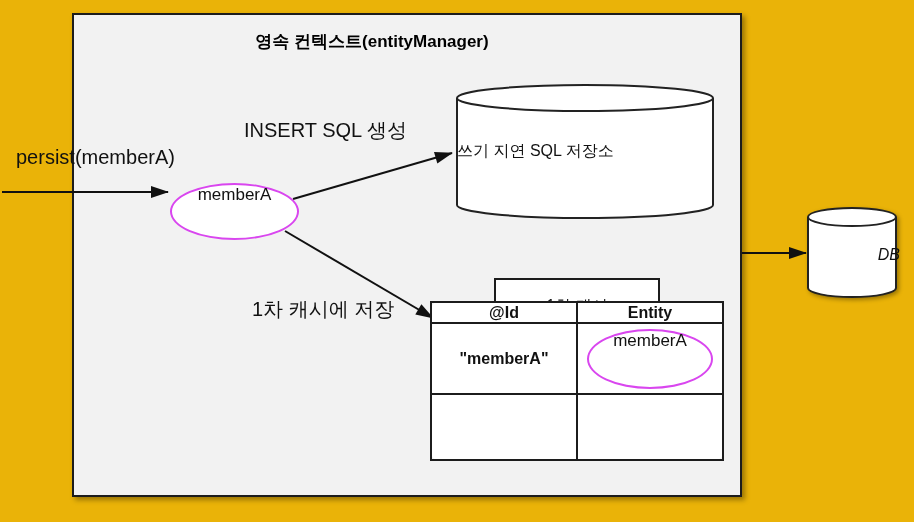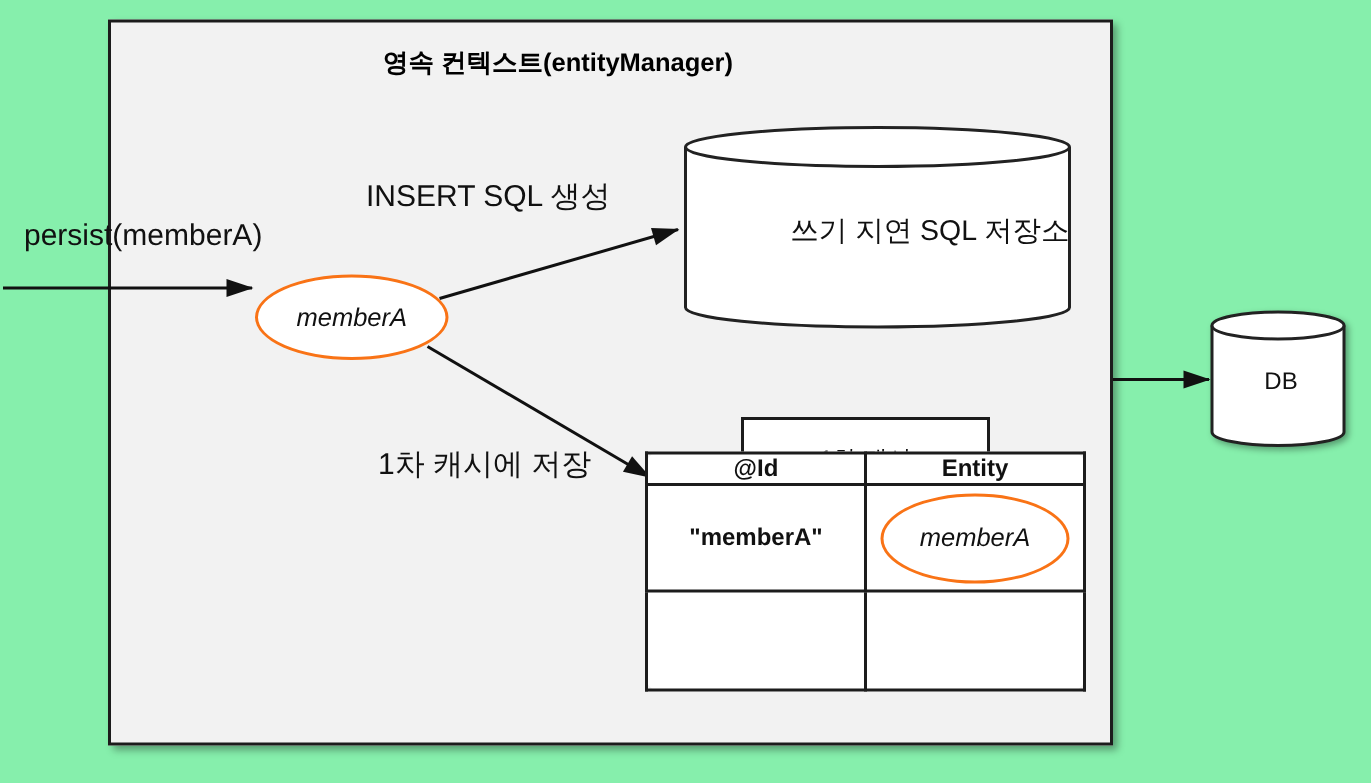--- a/index.html
+++ b/index.html
@@ -1,40 +1,39 @@
 <!DOCTYPE html>
 <html><head>
 <meta charset="utf-8">
 <style>
   html,body{margin:0;padding:0;background:#fff;}
   .canvas{
-    position:relative;width:914px;height:522px;background:#86efac;overflow:hidden;
+    position:relative;width:914px;height:522px;background:#eab308;overflow:hidden;
     font-family:"Liberation Sans","DejaVu Sans",sans-serif;color:#111;
   }
   .pc-box{
     position:absolute;left:72px;top:13px;width:670px;height:484px;
     background:#f2f2f2;border:2px solid #1c1c1c;box-sizing:border-box;
     box-shadow:3px 3px 5px rgba(0,0,0,0.35);
   }
   svg.overlay{position:absolute;left:0;top:0;width:914px;height:522px;}
   .lbl{position:absolute;white-space:nowrap;font-size:20px;color:#111;}
   .pc-title{
     position:absolute;left:72px;top:30px;width:600px;text-align:center;
     font-weight:bold;font-size:17px;color:#000;
   }
   .ellipse{
-    position:absolute;background:#fff;border:2px solid #f97316;border-radius:50%;
-    display:flex;align-items:center;justify-content:center;box-sizing:border-box;
+    position:absolute;background:#fff;border:2px solid #d946ef;border-radius:50%;
+    display:flex;justify-content:center;box-sizing:border-box;
     font-size:17px;
-    font-style:italic;
   }
   .member-main{left:170px;top:183px;width:129px;height:57px;}
   .store-title{
-    position:absolute;left:457px;top:141px;width:256px;text-align:right;
-    font-size:19px;color:#111;
+    position:absolute;left:457px;top:141px;width:256px;text-align:left;
+    font-size:16px;color:#111;
   }
   .sql-pill{
     position:absolute;left:502px;top:173px;width:166px;height:57px;
     background:#fff;border:2px solid #222;border-radius:28px;box-sizing:border-box;
     display:flex;flex-direction:column;align-items:center;justify-content:center;
     font-size:18px;line-height:1.22;color:#111;
   }
   .cache-title-box{
     position:absolute;left:494px;top:278px;width:166px;height:41px;
     background:#fff;border:2px solid #1c1c1c;box-sizing:border-box;
@@ -47,22 +46,22 @@
   table.cache-table th,table.cache-table td{
     border:2px solid #1c1c1c;padding:0;text-align:center;vertical-align:middle;
     font-size:16px;overflow:visible;
   }
   table.cache-table th{height:19px;font-weight:bold;}
   tr.row-1{height:70px;}
   tr.row-2{height:65px;}
   .id-cell{font-weight:bold;}
   .member-cache{position:relative;width:126px;height:60px;margin:4px auto;font-size:17px;}
   .db-label{
-    position:absolute;left:808px;top:246px;width:92px;text-align:center;
-    font-size:16px;color:#111;
+    position:absolute;left:808px;top:246px;width:92px;text-align:right;
+    font-size:16px;color:#111;font-style:italic;
   }
 </style>
 </head>
 <body>
 
 <div class="canvas">
 
   <div class="pc-box"></div>
 
   <svg class="overlay" viewBox="0 0 914 522" xmlns="http://www.w3.org/2000/svg">

